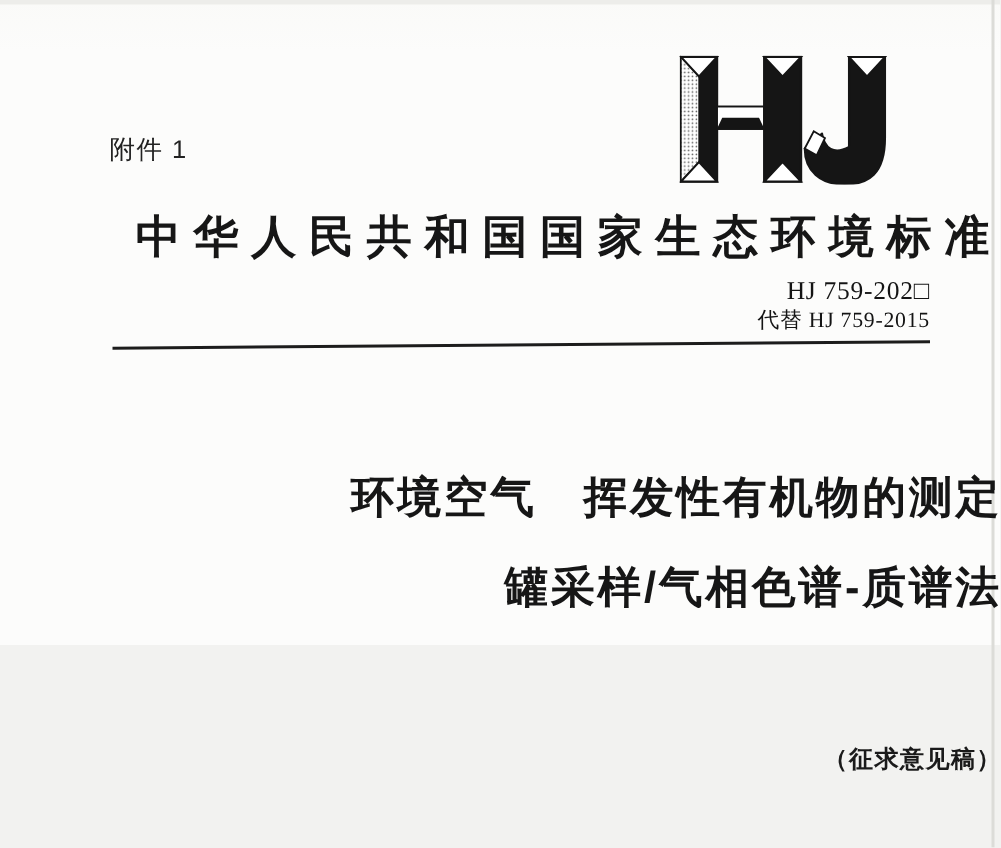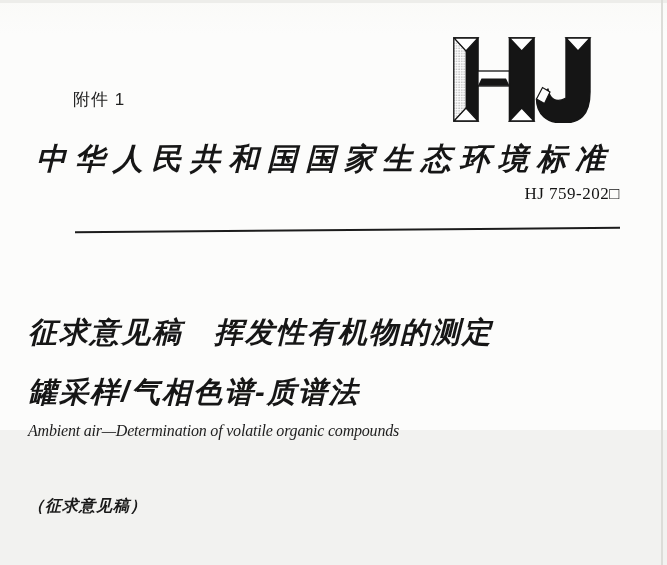--- a/index.html
+++ b/index.html
@@ -23,21 +23,21 @@
   }
   .attachment{
     position:absolute;left:73px;top:88px;
     font-family:"Liberation Sans", sans-serif;
     font-size:17px;color:#222;letter-spacing:1px;
   }
   .logo{
     position:absolute;left:453px;top:37px;width:140px;height:86px;
   }
   .center-wrap{
-    position:absolute;left:28px;width:640px;text-align:left;font-style:italic;
+    position:absolute;left:28px;width:640px;text-align:right;
   }
   .header-title{
     top:142px;
     font-family:"Liberation Serif","DejaVu Serif",serif;
     font-weight:700;font-size:30px;line-height:34px;
     letter-spacing:8.5px;text-indent:8px;color:#161616;
     white-space:nowrap;
   }
   .std-block{
     position:absolute;right:47px;top:184px;text-align:right;
@@ -114,24 +114,24 @@
                L95,52 C96.5,62 103,66.5 113,61 Z" fill="#151515" stroke="#151515" stroke-width="1.4" stroke-linejoin="round"></path>
       <polygon points="113,1 137,1 125,14" fill="#ffffff" stroke="#151515" stroke-width="1.3"></polygon>
       <polygon points="83.5,62 89.5,50.5 97,55 91.5,66.5" fill="#ffffff" stroke="#151515" stroke-width="1.2"></polygon>
     </g>
   </svg>
 
   <div class="center-wrap header-title">中华人民共和国国家生态环境标准</div>
 
   <div class="std-block">
     <div class="std-number">HJ 759-202□</div>
+    <div class="replaces">代替 HJ 759-2015</div>
   </div>
 
   <div class="rule"></div>
 
-  <div class="center-wrap title-cn title-cn1">征求意见稿　挥发性有机物的测定</div>
+  <div class="center-wrap title-cn title-cn1">环境空气　挥发性有机物的测定</div>
   <div class="center-wrap title-cn title-cn2">罐采样/气相色谱-质谱法</div>
 
-  <div class="center-wrap title-en title-en1">Ambient air—Determination of volatile organic compounds</div>
 
   <div class="center-wrap draft">（征求意见稿）</div>
 
 </div>
 
 </body></html>

